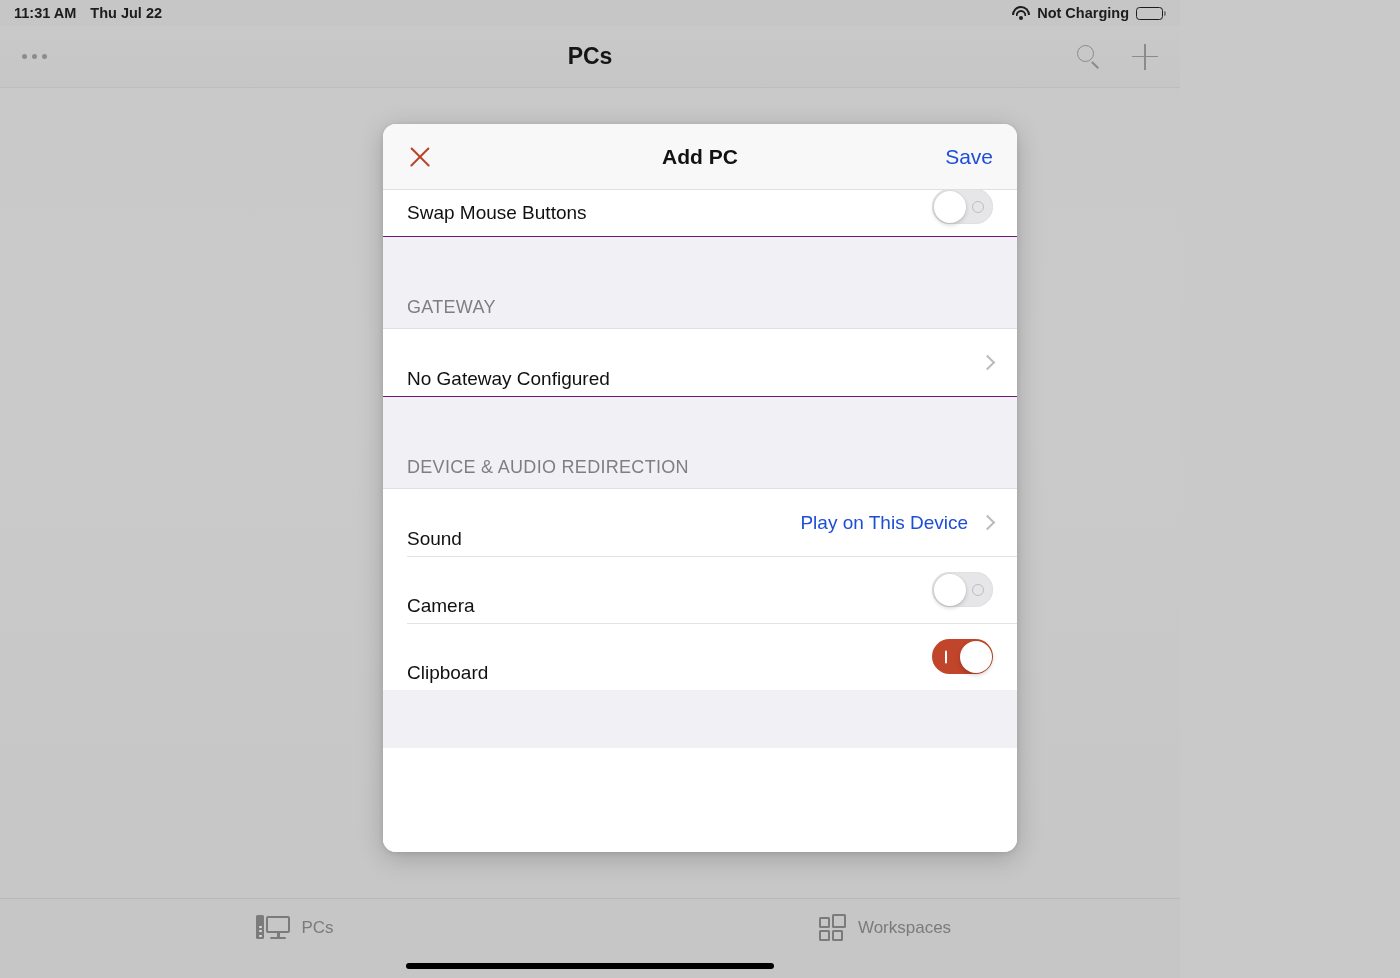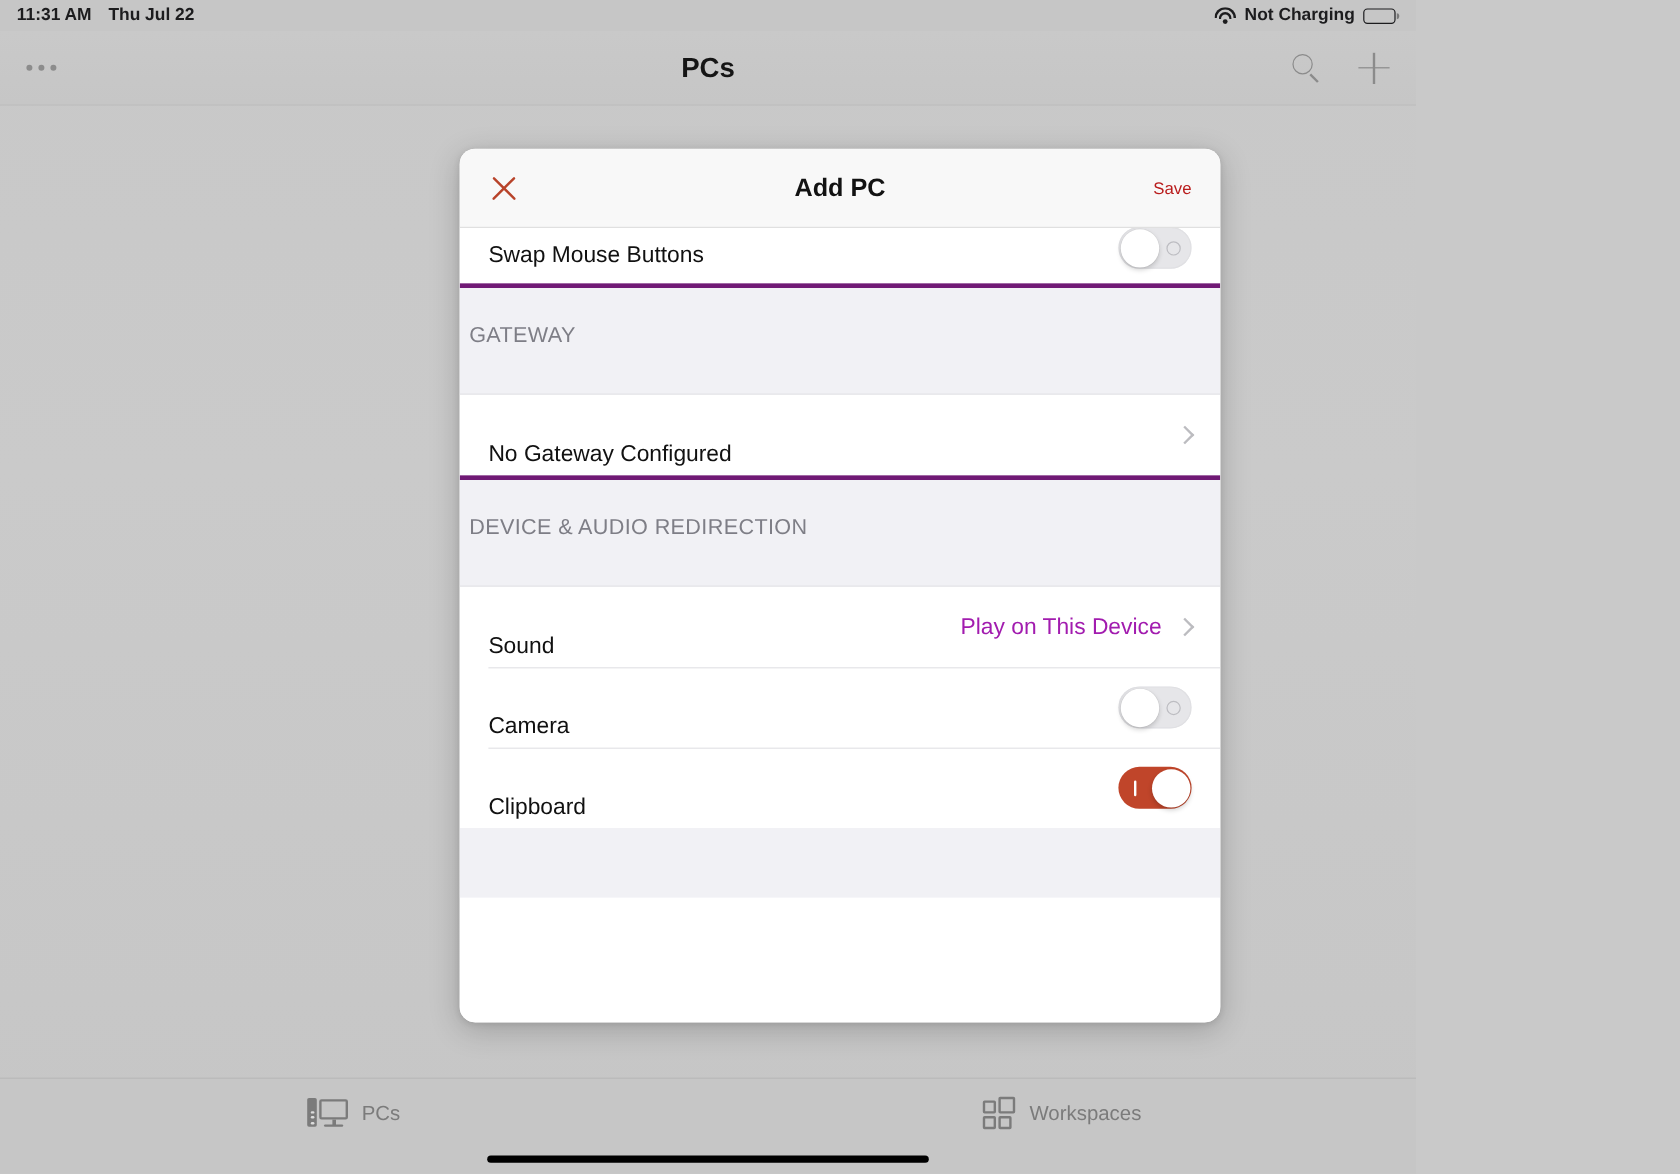--- a/index.html
+++ b/index.html
@@ -100,47 +100,47 @@
     width: 30px; height: 30px; cursor: pointer;
   }
   .close-x:before, .close-x:after {
     content: ""; position: absolute; left: 2px; top: 14px;
     width: 26px; height: 2.4px; background: #b8432a; border-radius: 1px;
   }
   .close-x:before { transform: rotate(45deg); }
   .close-x:after { transform: rotate(-45deg); }
   .save-btn {
     position: absolute; right: 24px; top: 50%; transform: translateY(-50%);
-    font-size: 14px; color: #b91c1c; cursor: pointer;
+    font-size: 21px; color: #1d4ed8; cursor: pointer;
   }
 
   .modal-body { height: 662px; overflow: hidden; background: #ffffff; }
 
   .row {
     position: relative; display: flex; align-items: center;
     height: 67px; padding: 0 24px; background: #fff;
   }
   .row + .row:before {
     content: ""; position: absolute; left: 24px; right: 0; top: 0;
     height: 1px; background: #e3e3e6;
   }
   .row-clipped { height: 46px; align-items: flex-end; padding-bottom: 12px; }
   .row-label { font-size: 19px; color: #111; margin-top: 32px; }
   .row-right { margin-left: auto; display: flex; align-items: center; gap: 14px; }
-  .row-value { font-size: 19px; color: #a21caf; }
+  .row-value { font-size: 19px; color: #1d4ed8; }
 
   .chevron {
     width: 11px; height: 11px; border-right: 2.2px solid #bcbcc0;
     border-top: 2.2px solid #bcbcc0; transform: rotate(45deg);
   }
 
   .section-header {
     background: #f1f1f5; height: 93px;
-    display: flex; align-items: center; padding: 0 24px 10px 8px;
-    border-top: 4px solid #701a75; border-bottom: 1px solid #e0e0e4;
+    display: flex; align-items: flex-end; padding: 0 24px 10px 24px;
+    border-top: 1px solid #701a75; border-bottom: 1px solid #e0e0e4;
   }
   .section-header .txt {
     font-size: 18px; color: #7e7e86; letter-spacing: .3px;
   }
   .section-tail { background: #f1f1f5; height: 58px; }
 
   
   .toggle {
     position: relative; width: 61px; height: 35px; border-radius: 18px;
     cursor: pointer; flex: none;

